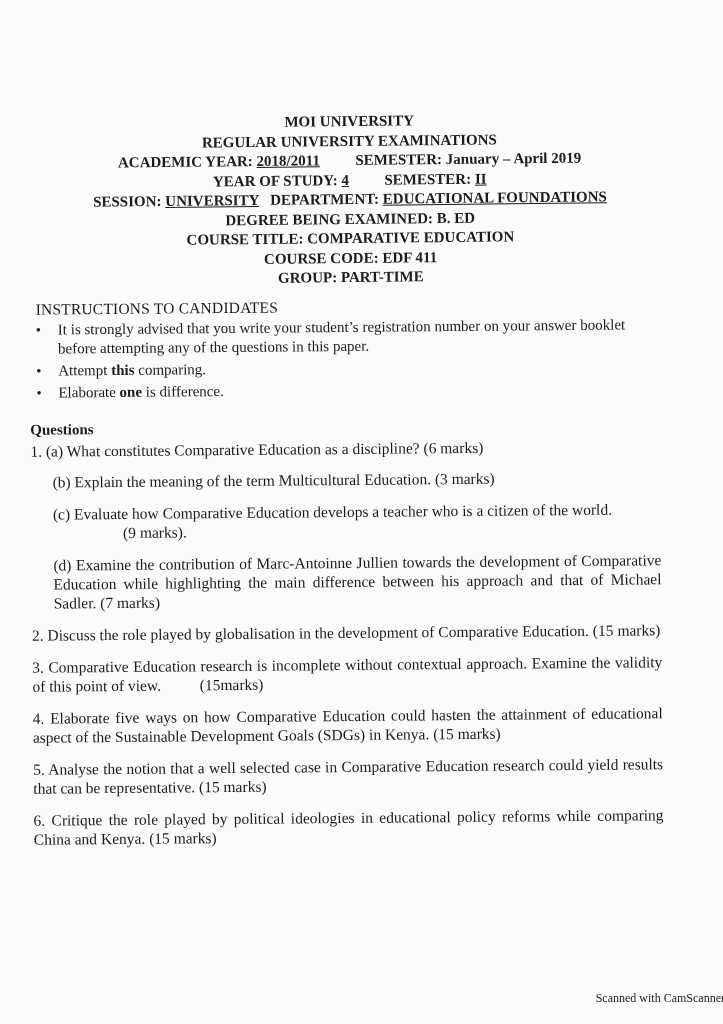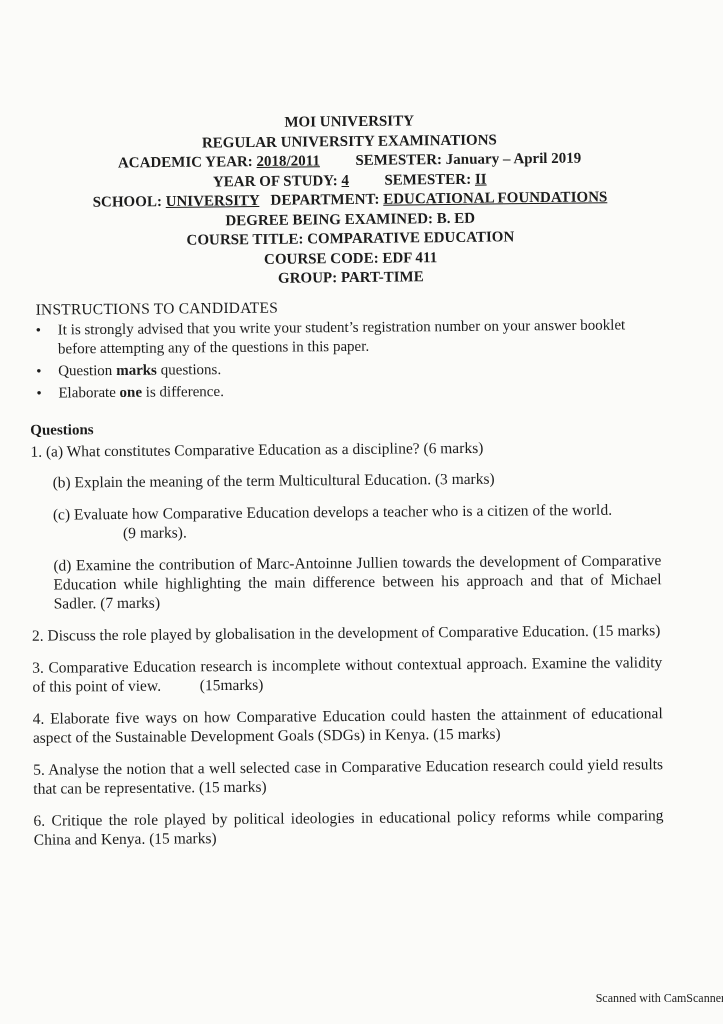--- a/index.html
+++ b/index.html
@@ -58,40 +58,40 @@
       <span>January – April 2019</span>
     </div>
     <div class="row">
       <span>YEAR OF STUDY:</span>
       <span class="u">4</span>
       <span class="gap"></span>
       <span>SEMESTER:</span>
       <span class="u">II</span>
     </div>
     <div class="row">
-      <span>SCHOOL:</span>
+      <span>SESSION:</span>
       <span class="u">UNIVERSITY</span>
       &nbsp;
       <span>DEPARTMENT:</span>
       <span class="u">EDUCATIONAL FOUNDATIONS</span>
     </div>
     <div class="row">DEGREE BEING EXAMINED: B. ED</div>
     <div class="row">COURSE TITLE: COMPARATIVE EDUCATION</div>
     <div class="row">COURSE CODE: EDF 411</div>
     <div class="row">GROUP: PART-TIME</div>
   </div>
 
   <div class="instructions">
     <h2>INSTRUCTIONS TO CANDIDATES</h2>
     <ul>
       <li>
         <span>It is strongly advised that you write your student’s registration number on your answer booklet before attempting any of the questions in this paper.</span>
       </li>
       <li>
-        <span>Question </span><b>marks</b><span> questions.</span>
+        <span>Attempt </span><b>this</b><span> comparing.</span>
       </li>
       <li>
         <span>Elaborate </span><b>one</b><span> is difference.</span>
       </li>
     </ul>
   </div>
 
   <div class="questions">
     <h3>Questions</h3>
     <p class="q" style="margin-bottom:12px">1. (a) What constitutes Comparative Education as a discipline? (6 marks)</p>

